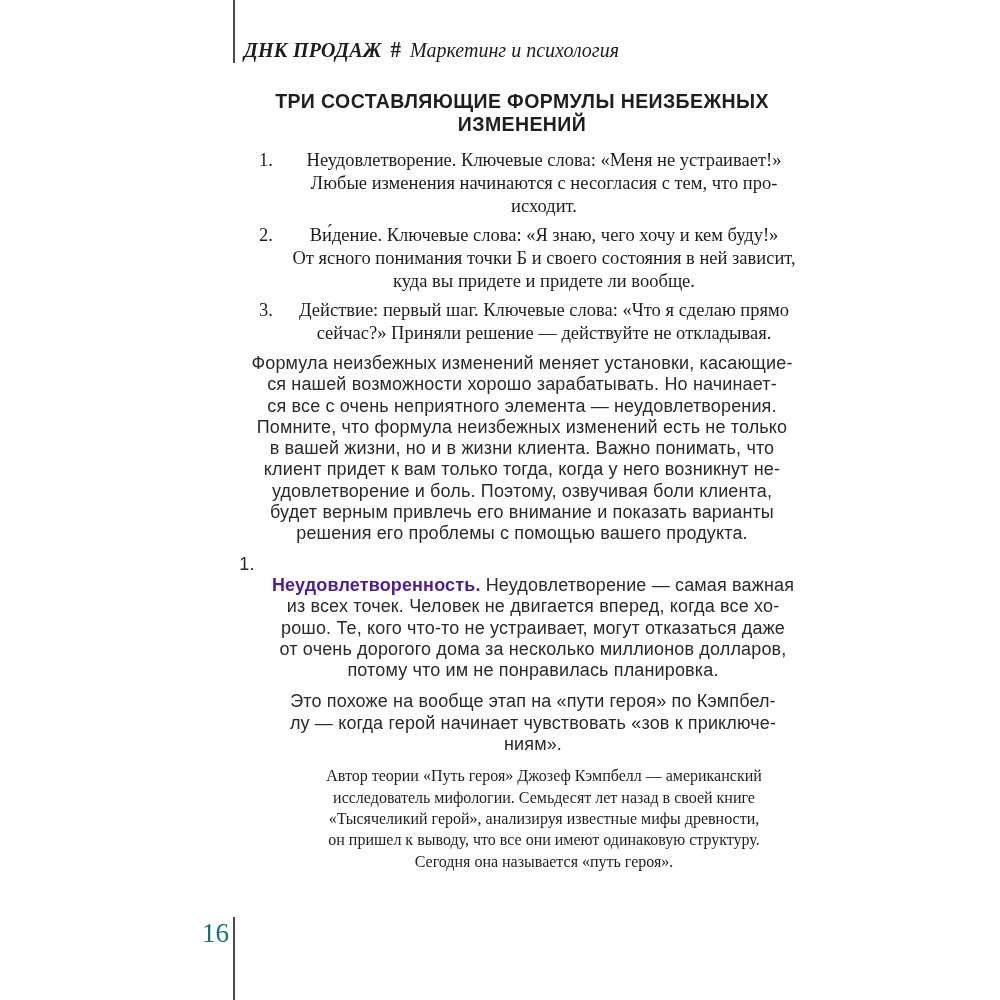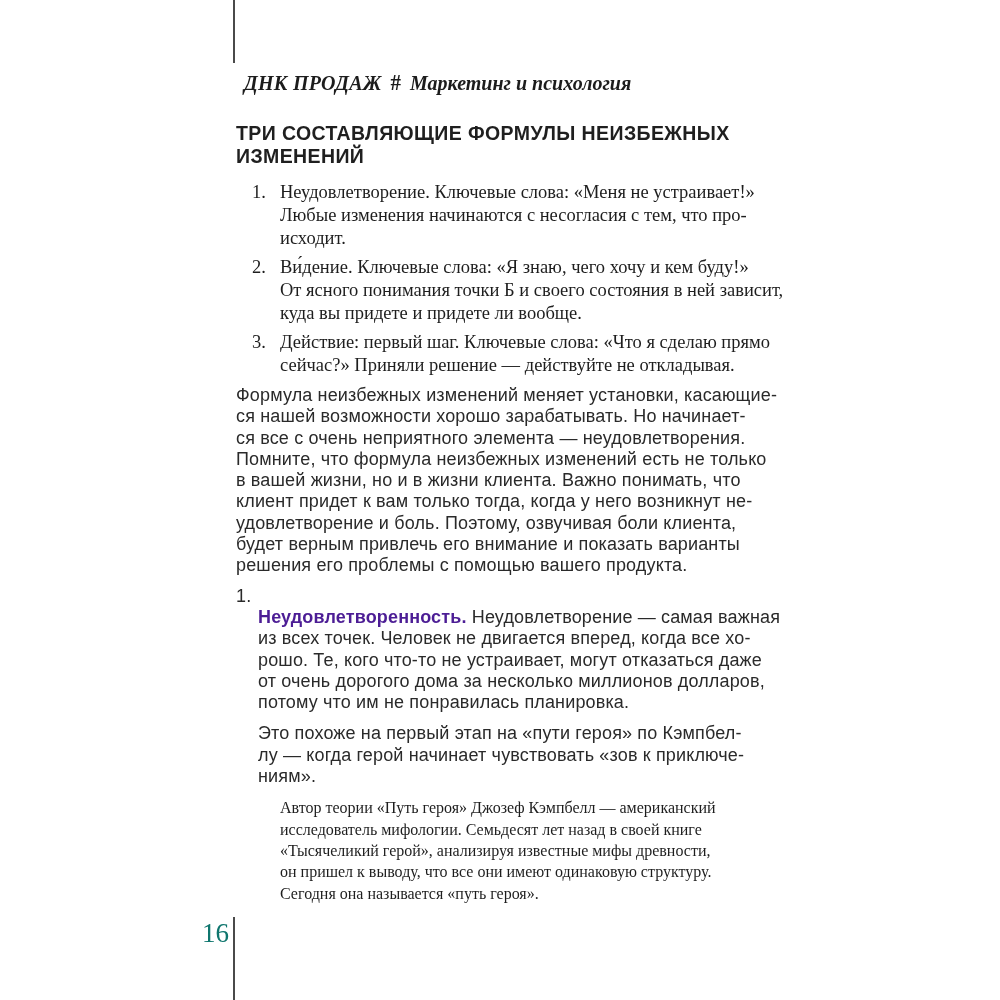--- a/index.html
+++ b/index.html
@@ -28,38 +28,38 @@
     line-height:24px;
     white-space:nowrap;
     display:flex;
     align-items:baseline;
     gap:9px;
   }
   .book-title{
     font-style:italic;
     font-weight:600;
     letter-spacing:.3px;
-    margin-top:33px;
   }
   .hash-sep{
     font-weight:700;
     font-size:21px;
     transform:scaleY(1.05);
     color:#1c1c1c;
   }
   .header-subtitle{
     font-style:italic;
-    font-weight:700;
+    font-weight:400;
   }
 
   .column{
     position:absolute;
-    left:236px;top:122px;
+    left:236px;top:90px;
     width:572px;
     color:#222;
+    text-align:center;
   }
   .pre{white-space:pre-line;}
 
   h1.section-heading{
     margin:0;
     font-family:"Liberation Sans","DejaVu Sans",sans-serif;
     font-weight:700;
     font-size:19.5px;
     line-height:23px;
     letter-spacing:.4px;
@@ -188,21 +188,21 @@
     <span class="li-num">1.</span>
     <span class="li-body pre">
       <strong class="lead">Неудовлетворенность. </strong><span>Неудовлетворение — самая важная
 из всех точек. Человек не двигается вперед, когда все хо-
 рошо. Те, кого что-то не устраивает, могут отказаться даже
 от очень дорогого дома за несколько миллионов долларов,
 потому что им не понравилась планировка.</span>
     </span>
   </div>
 
-  <p class="sub-paragraph pre">Это похоже на первый этап на «пути героя» по Кэмпбел-
+  <p class="sub-paragraph pre">Это похоже на вообще этап на «пути героя» по Кэмпбел-
 лу — когда герой начинает чувствовать «зов к приключе-
 ниям».</p>
 
   <p class="quote-paragraph pre">Автор теории «Путь героя» Джозеф Кэмпбелл — американский
 исследователь мифологии. Семьдесят лет назад в своей книге
 «Тысячеликий герой», анализируя известные мифы древности,
 он пришел к выводу, что все они имеют одинаковую структуру.
 Сегодня она называется «путь героя».</p>
 
 </div>

